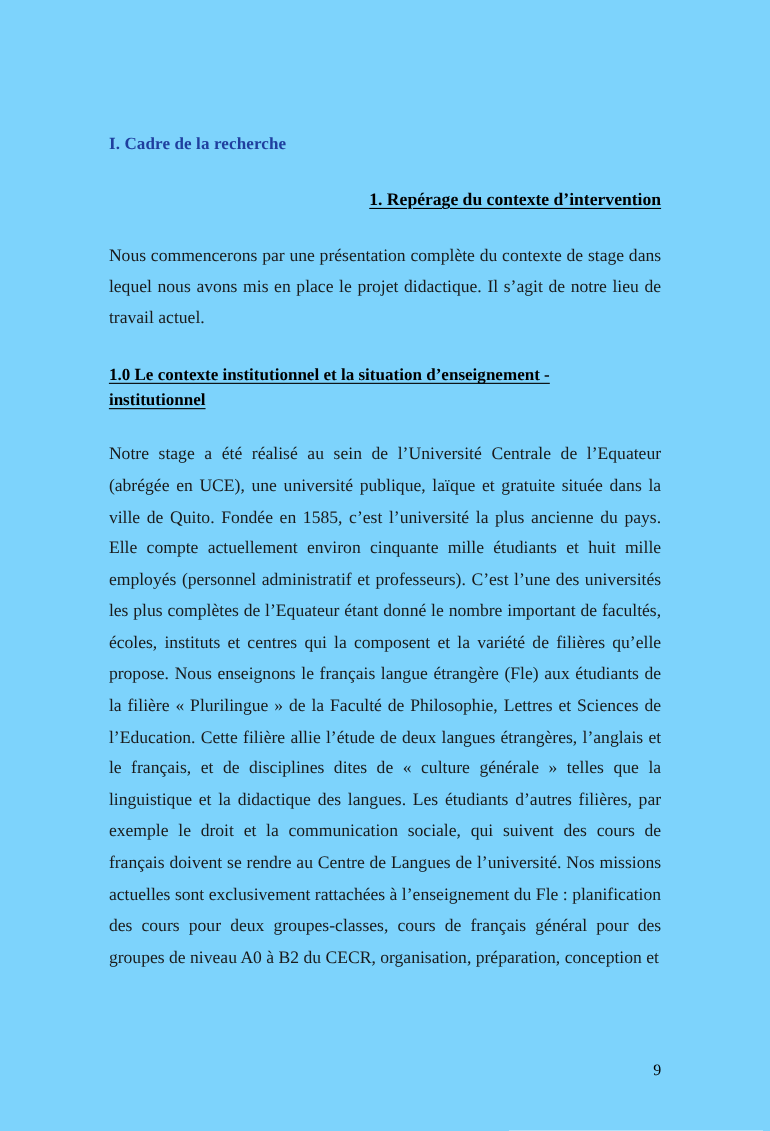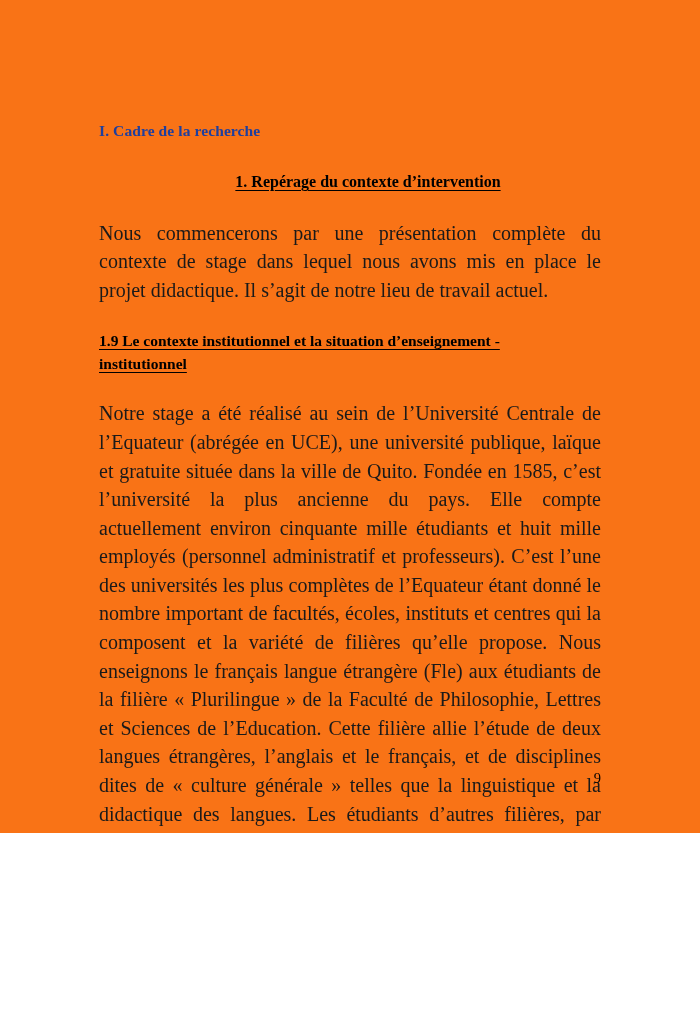--- a/index.html
+++ b/index.html
@@ -8,22 +8,22 @@
     padding: 0;
     background: #ffffff;
   }
   body {
     font-family: "Liberation Serif", "DejaVu Serif", serif;
     color: #000000;
   }
   .page {
     position: relative;
     width: 700px;
-    height: 833px;
-    background: #f97316;
+    height: 1028px;
+    background: #7dd3fc;
     overflow: hidden;
     box-sizing: border-box;
   }
   .content {
     position: absolute;
     left: 99px;
     top: 0;
     width: 502px;
   }
 
@@ -37,21 +37,21 @@
     color: #1F3F9E;
     letter-spacing: 0.1px;
   }
   .h-level2 {
     margin: 0;
     padding: 0;
     font-size: 16px;
     font-weight: bold;
     line-height: 1.25;
     color: #000000;
-    text-align: center;
+    text-align: right;
   }
   .h-level2 .uline {
     text-decoration: underline;
     text-underline-offset: 2.5px;
     text-decoration-thickness: 1.4px;
   }
   .h-level3 {
     margin: 0;
     padding: 0;
     font-size: 15.5px;
@@ -63,21 +63,21 @@
   .h-level3 .uline {
     text-decoration: underline;
     text-underline-offset: 2.5px;
     text-decoration-thickness: 1.4px;
   }
 
   
   .body-par {
     margin: 0;
     padding: 0;
-    font-size: 20px;
+    font-size: 16px;
     line-height: 28.6px;
     text-align: justify;
     text-justify: inter-word;
     color: #1a1a1a;
     hyphens: none;
   }
 
   
   .sp-a { height: 122px; }
   .sp-b { height: 31px; }
@@ -111,21 +111,21 @@
     <div class="sp-b"></div>
 
     <h2 class="h-level2 indent-1"><span class="uline">1. Repérage du contexte d’intervention</span></h2>
 
     <div class="sp-c"></div>
 
     <p class="body-par">Nous commencerons par une présentation complète du contexte de stage dans lequel nous avons mis en place le projet didactique. Il s’agit de notre lieu de travail actuel.</p>
 
     <div class="sp-d"></div>
 
-    <h3 class="h-level3"><span class="uline">1.9   Le contexte institutionnel et la situation d’enseignement -</span><br><span class="uline">institutionnel</span></h3>
+    <h3 class="h-level3"><span class="uline">1.0   Le contexte institutionnel et la situation d’enseignement -</span><br><span class="uline">institutionnel</span></h3>
 
     <div class="sp-e"></div>
 
     <p class="body-par">Notre stage a été réalisé au sein de l’Université Centrale de l’Equateur (abrégée en UCE), une université publique, laïque et gratuite située dans la ville de Quito. Fondée en 1585, c’est l’université la plus ancienne du pays. Elle compte actuellement environ cinquante mille étudiants et huit mille employés (personnel administratif et professeurs). C’est l’une des universités les plus complètes de l’Equateur étant donné le nombre important de facultés, écoles, instituts et centres qui la composent et la variété de filières qu’elle propose. Nous enseignons le français langue étrangère (Fle) aux étudiants de la filière « Plurilingue » de la Faculté de Philosophie, Lettres et Sciences de l’Education.  Cette filière allie l’étude de deux langues étrangères, l’anglais et le français, et de disciplines dites de « culture générale » telles que la linguistique et la didactique des langues. Les étudiants d’autres filières, par exemple le droit et la communication sociale, qui suivent des cours de français doivent se rendre au Centre de Langues de l’université. Nos missions actuelles sont exclusivement rattachées à l’enseignement du Fle : planification des cours pour deux groupes-classes, cours de français général pour des groupes de niveau A0 à B2 du CECR, organisation, préparation, conception et</p>
 
   </div>
 
   <div class="page-number">9</div>
 </div>
 

